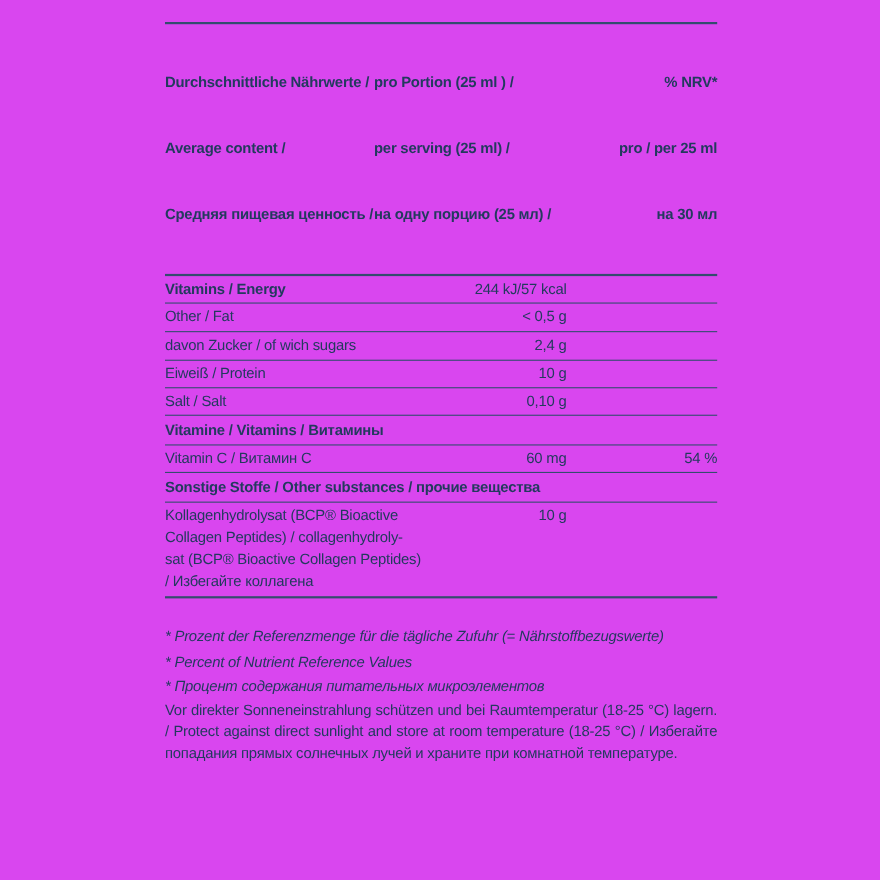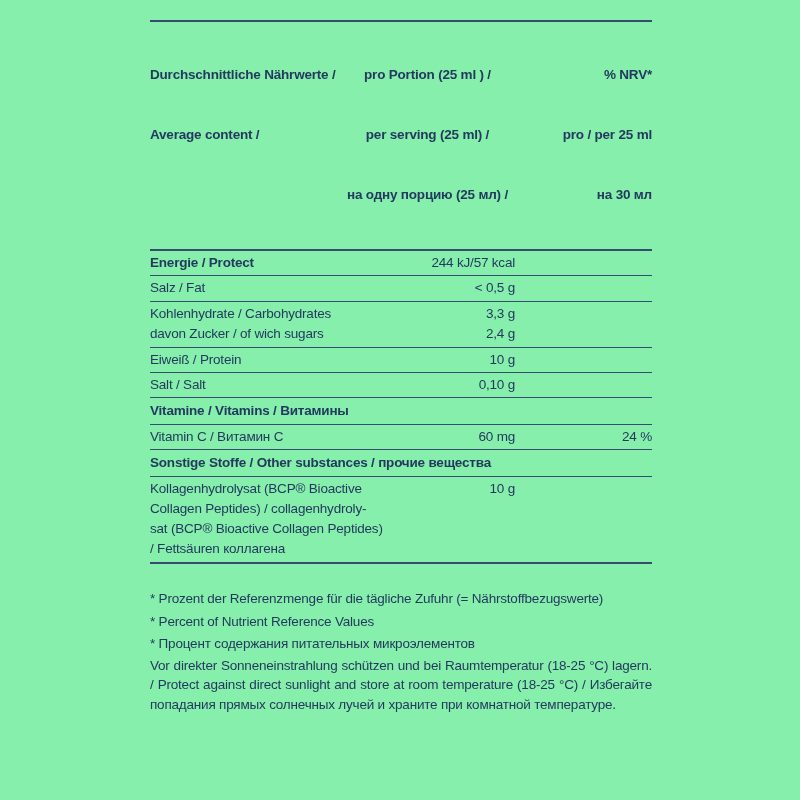--- a/index.html
+++ b/index.html
@@ -6,95 +6,91 @@
     --text:#233a5e;
     --line:#344c6e;
   }
   html,body{margin:0;padding:0;background:#ffffff;}
   body{
     width:800px;height:800px;
     font-family:"Liberation Sans","DejaVu Sans",sans-serif;
     color:var(--text);
     letter-spacing:-0.2px;
   }
-  .sheet{position:relative;width:800px;height:800px;background:#86efac;overflow:hidden;}
+  .sheet{position:relative;width:800px;height:800px;background:#d946ef;overflow:hidden;}
   .content{position:absolute;left:150px;top:20px;width:502px;}
 
   
   .ntable{border-top:2px solid var(--line);font-size:13.5px;}
   .thead{display:flex;font-weight:700;padding:3px 0 4px 0;border-bottom:2.5px solid var(--line);line-height:20px;}
   .hc1{width:190px;white-space:pre;}
-  .hc2{flex:1;text-align:center;white-space:pre;}
+  .hc2{flex:1;text-align:left;white-space:pre;}
   .hc3{width:137px;text-align:right;white-space:pre;}
 
   .row{display:flex;padding:2px 0;border-bottom:1.5px solid var(--line);line-height:20px;}
   .group{padding:2px 0 3px 0;border-bottom:1.5px solid var(--line);line-height:20px;}
   .group .tline{display:flex;}
   .sectionhdr{font-weight:700;padding:3px 0;border-bottom:1.5px solid var(--line);line-height:20px;}
   .label{flex:1;white-space:pre;}
   .value{width:110px;text-align:right;white-space:pre;}
   .nrv{width:137px;text-align:right;white-space:pre;}
   .bold{font-weight:700;}
   .last{border-bottom:2px solid var(--line);}
 
   
-  .footnotes{margin-top:24px;font-size:13.5px;line-height:22.5px;}
+  .footnotes{margin-top:24px;font-size:13.5px;line-height:22.5px;font-style:italic;}
   .para{width:502px;margin:0;font-size:13.5px;line-height:19.5px;}
   .justify{text-align:justify;}
   .para-storage{}
 </style>
 </head>
 <body>
 
 <div class="sheet">
   <div class="content">
 
     <section class="ntable">
 
       <div class="thead">
         <div class="hc1">
           <div>Durchschnittliche Nährwerte /</div>
           <div>Average content /</div>
+          <div>Средняя пищевая ценность /</div>
         </div>
         <div class="hc2">
           <div>pro Portion (25 ml ) /</div>
           <div>per serving (25 ml) /</div>
           <div>на одну порцию (25 мл) /</div>
         </div>
         <div class="hc3">
           <div>% NRV*</div>
           <div>pro / per 25 ml</div>
           <div>на 30 мл</div>
         </div>
       </div>
 
       <div class="row">
-        <div class="label bold">Energie / Protect</div>
+        <div class="label bold">Vitamins / Energy</div>
         <div class="value">244 kJ/57 kcal</div>
         <div class="nrv"></div>
       </div>
 
       <div class="group">
         <div class="tline">
-          <div class="label">Salz / Fat</div>
+          <div class="label">Other / Fat</div>
           <div class="value">&lt; 0,5 g</div>
           <div class="nrv"></div>
         </div>
         <div class="tline">
           <div class="value"></div>
           <div class="nrv"></div>
         </div>
       </div>
 
       <div class="group">
-        <div class="tline">
-          <div class="label">Kohlenhydrate / Carbohydrates</div>
-          <div class="value">3,3 g</div>
-          <div class="nrv"></div>
-        </div>
         <div class="tline">
           <div class="label">davon Zucker / of wich sugars</div>
           <div class="value">2,4 g</div>
           <div class="nrv"></div>
         </div>
       </div>
 
       <div class="row">
         <div class="label">Eiweiß / Protein</div>
         <div class="value">10 g</div>
@@ -105,39 +101,39 @@
         <div class="label">Salt / Salt</div>
         <div class="value">0,10 g</div>
         <div class="nrv"></div>
       </div>
 
       <div class="sectionhdr">Vitamine / Vitamins / Витамины</div>
 
       <div class="row">
         <div class="label">Vitamin C / Витамин C</div>
         <div class="value">60 mg</div>
-        <div class="nrv">24 %</div>
+        <div class="nrv">54 %</div>
       </div>
 
       <div class="sectionhdr">Sonstige Stoffe / Other substances / прочие вещества</div>
 
       <div class="group last">
         <div class="tline">
           <div class="label">Kollagenhydrolysat (BCP® Bioactive</div>
           <div class="value">10 g</div>
           <div class="nrv"></div>
         </div>
         <div class="tline">
           <div class="label">Collagen Peptides) / collagenhydroly-</div>
         </div>
         <div class="tline">
           <div class="label">sat (BCP® Bioactive Collagen Peptides)</div>
         </div>
         <div class="tline">
-          <div class="label">/ Fettsäuren коллагена</div>
+          <div class="label">/ Избегайте коллагена</div>
         </div>
       </div>
 
     </section>
 
     <div class="footnotes">
       <div>* Prozent der Referenzmenge für die tägliche Zufuhr (= Nährstoffbezugswerte)</div>
       <div>* Percent of Nutrient Reference Values</div>
       <div>* Процент содержания питательных микроэлементов</div>
     </div>

